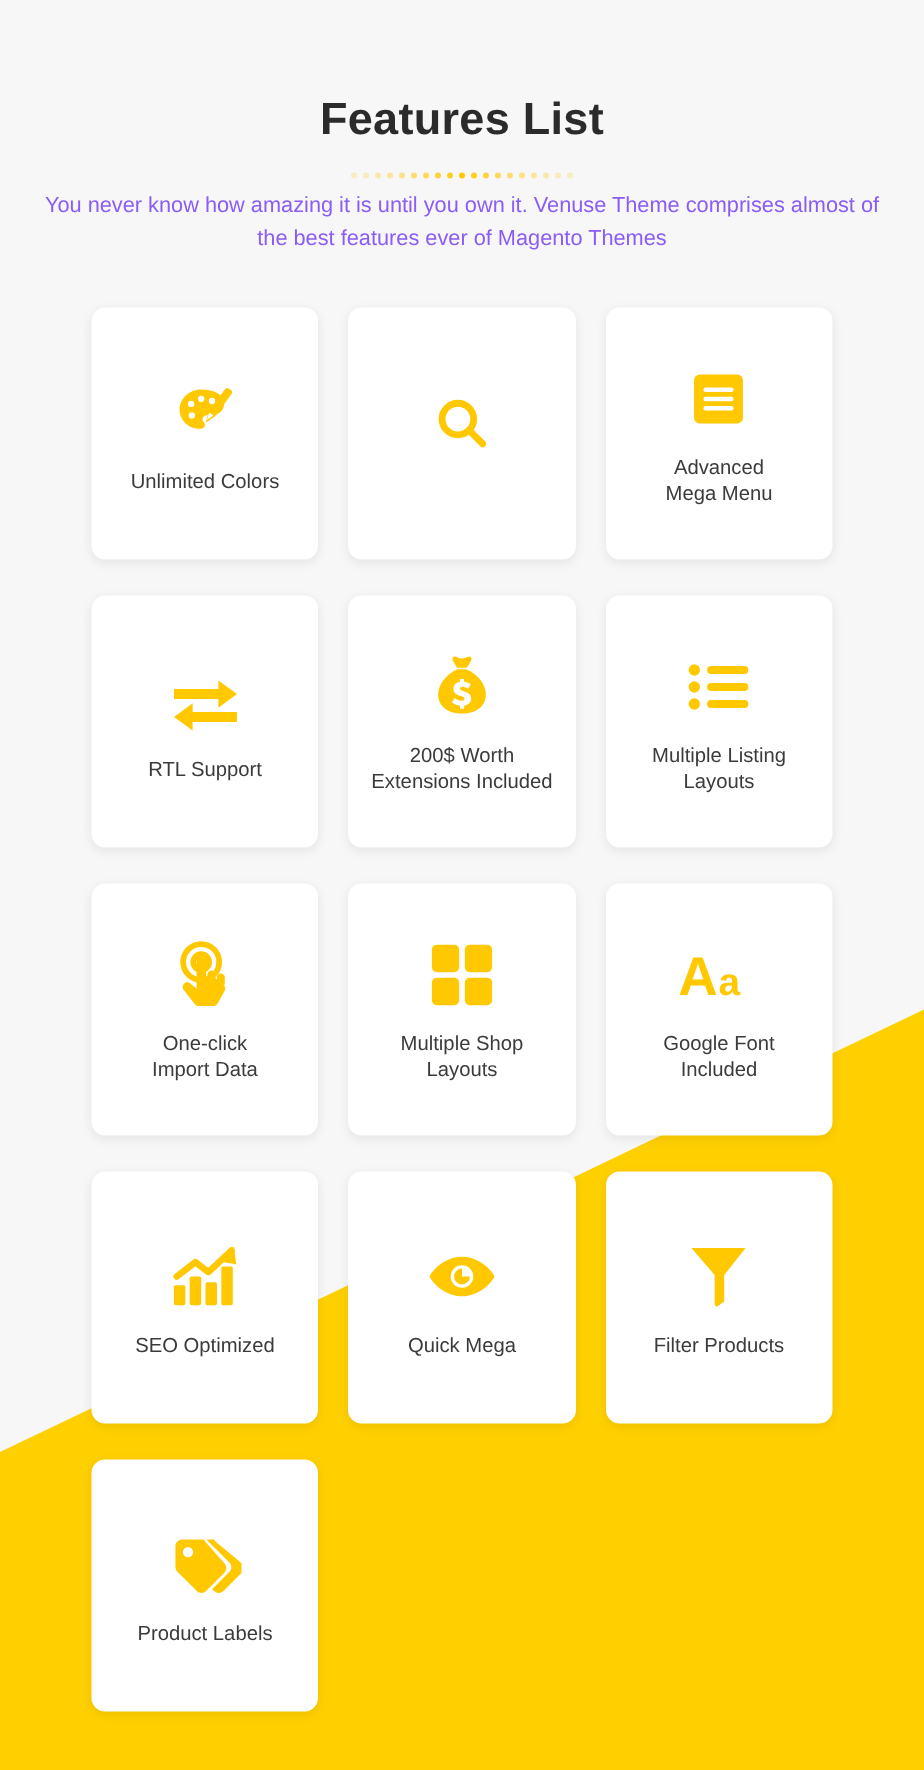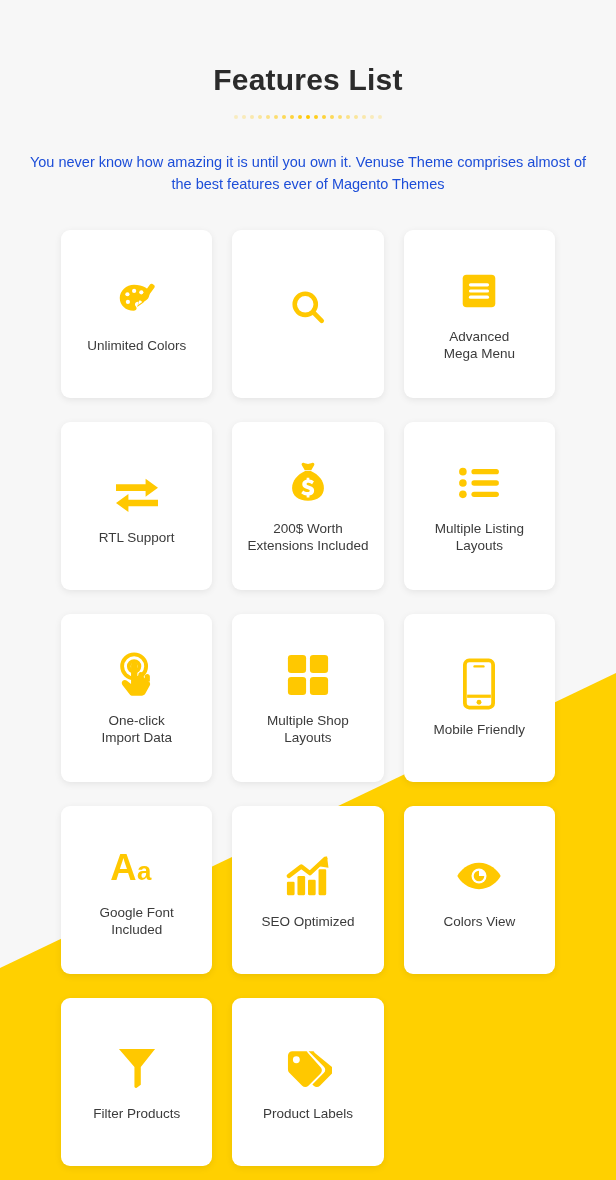--- a/index.html
+++ b/index.html
@@ -54,25 +54,25 @@
   }
   .dot-divider i {
     display: block;
     width: 4px;
     height: 4px;
     border-radius: 50%;
     background: #ffc800;
   }
 
   .page-subtitle {
-    margin: 29px auto 0;
+    margin: 4px auto 0;
     width: 560px;
     font-size: 14.5px;
     line-height: 22px;
-    color: #1d4ed8;
+    color: #8b5cf6;
   }
 
   
   .features-grid {
     position: relative;
     z-index: 2;
     margin: 0 auto;
     padding-top: 35px;
     width: 494px;
     display: grid;
@@ -228,32 +228,20 @@
       <div class="feature-icon">
         <svg width="44" height="44" viewBox="0 0 46 46">
       <rect x="2" y="2" width="19" height="19" rx="3.4" fill="#ffc800"></rect>
       <rect x="25" y="2" width="19" height="19" rx="3.4" fill="#ffc800"></rect>
       <rect x="2" y="25" width="19" height="19" rx="3.4" fill="#ffc800"></rect>
       <rect x="25" y="25" width="19" height="19" rx="3.4" fill="#ffc800"></rect>
     </svg>
       </div>
       <div class="feature-label">Multiple Shop<br>Layouts</div>
     </div>
-    <div class="feature-card">
-      <div class="feature-icon">
-        <svg width="32" height="52" viewBox="0 0 34 54">
-      <rect x="2" y="2" width="30" height="50" rx="4.5" fill="none" stroke="#ffc800" stroke-width="4"></rect>
-      <rect x="11" y="7" width="12" height="2.6" rx="1.3" fill="#ffc800"></rect>
-      <rect x="4.4" y="13" width="25.2" height="27" fill="none"></rect>
-      <path d="M4.4 40h25.2" stroke="#ffc800" stroke-width="3.4"></path>
-      <circle cx="17" cy="46.4" r="2.6" fill="#ffc800"></circle>
-    </svg>
-      </div>
-      <div class="feature-label">Mobile Friendly</div>
-    </div>
     <div class="feature-card two-line">
       <div class="feature-icon">
         <svg width="56" height="46" viewBox="0 0 58 48">
       <text x="1" y="38" font-family="Liberation Sans, sans-serif" font-size="38" font-weight="bold" fill="#ffc800">A</text>
       <text x="29" y="38" font-family="Liberation Sans, sans-serif" font-size="27" font-weight="bold" fill="#ffc800">a</text>
     </svg>
       </div>
       <div class="feature-label">Google Font<br>Included</div>
     </div>
     <div class="feature-card">
@@ -270,21 +258,21 @@
       <div class="feature-label">SEO Optimized</div>
     </div>
     <div class="feature-card">
       <div class="feature-icon">
         <svg width="46" height="32" viewBox="0 0 48 34">
       <path fill="#ffc800" d="M24 3C12.6 3 3.6 11.4 1 17c2.6 5.6 11.6 14 23 14s20.4-8.4 23-14C44.4 11.4 35.4 3 24 3z"></path>
       <circle cx="24" cy="17" r="8" fill="#fff"></circle>
       <path fill="#ffc800" d="M24 11.4a5.6 5.6 0 1 0 5.6 5.6h-5.6z"></path>
     </svg>
       </div>
-      <div class="feature-label">Colors View</div>
+      <div class="feature-label">Quick Mega</div>
     </div>
     <div class="feature-card">
       <div class="feature-icon">
         <svg width="38" height="44" viewBox="0 0 40 46">
       <path fill="#ffc800" d="M1 3h38L24 22v18.5l-4.3 3.2c-1 .8-2.4 0-2.4-1.2V22L1 3z"></path>
     </svg>
       </div>
       <div class="feature-label">Filter Products</div>
     </div>
     <div class="feature-card">

